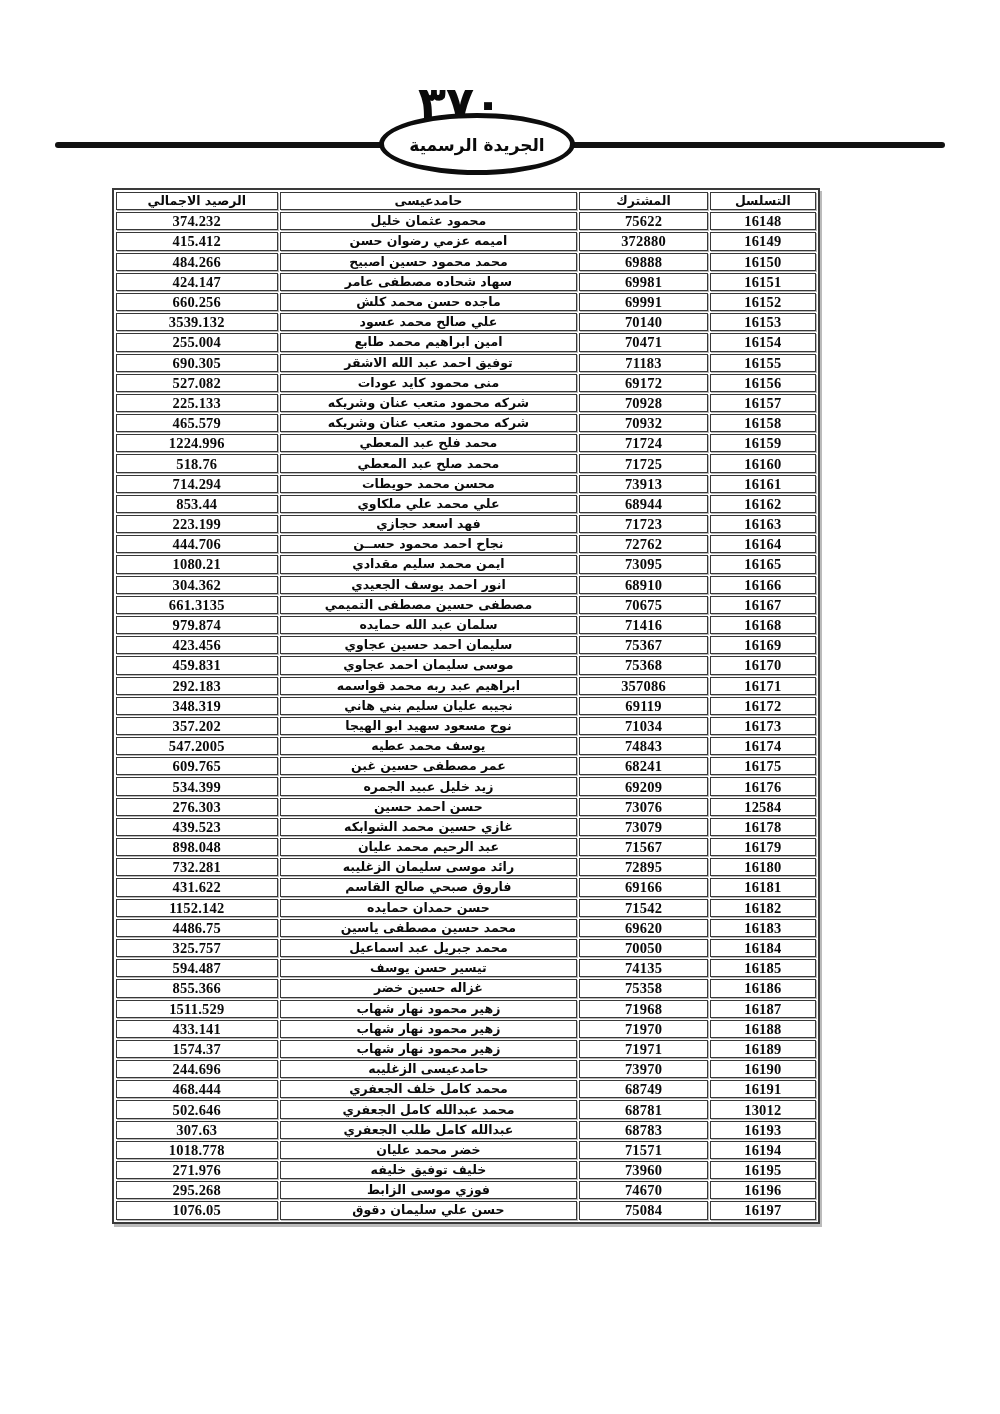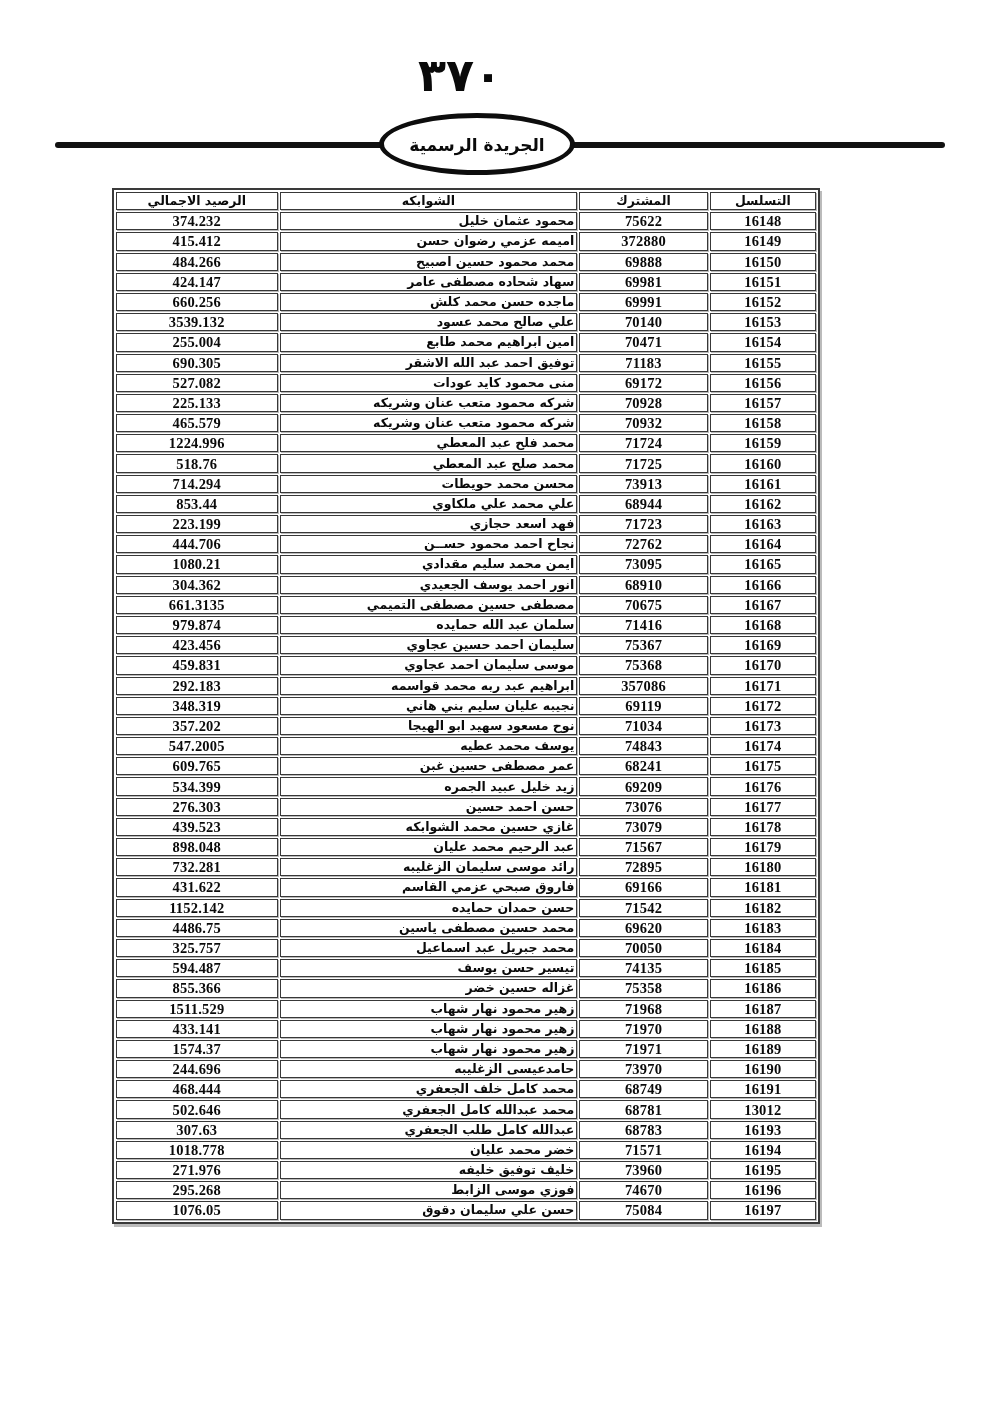--- a/index.html
+++ b/index.html
@@ -6,21 +6,21 @@
   .page{
     position:relative;
     width:1000px;height:1414px;
     background:#ffffff;
     overflow:hidden;
     font-family:"DejaVu Sans",sans-serif;
   }
   
   .page-number{
     position:absolute;
-    top:52px;left:0;right:80px;
+    top:80px;left:0;right:80px;
     text-align:center;
     font-size:46px;font-weight:bold;color:#0a0a0a;
     line-height:1;
     font-family:"DejaVu Sans",sans-serif;
   }
   
   .rule{
     position:absolute;
     top:142px;left:55px;
     width:890px;height:6px;
@@ -72,21 +72,20 @@
     white-space:nowrap;
   }
   .records th{
     font-family:"DejaVu Sans",sans-serif;
     font-size:12.5px;
     margin-left:44px;
   }
   .records td.col-name{
     font-family:"DejaVu Sans",sans-serif;
     font-size:12.5px;
-    text-align:right;
   }
   .records td.col-serial,
   .records td.col-subscriber,
   .records td.col-balance{
     font-family:"Liberation Serif",serif;
     font-size:14.5px;
     letter-spacing:0.2px;
   }
   col.c-serial{width:106px;}
   col.c-subscriber{width:128px;}
@@ -111,21 +110,21 @@
       <colgroup>
         <col class="c-serial">
         <col class="c-subscriber">
         <col class="c-name">
         <col class="c-balance">
       </colgroup>
       <thead>
         <tr>
           <th>التسلسل</th>
           <th>المشترك</th>
-          <th>الشوابكه</th>
+          <th>حامدعيسى</th>
           <th>الرصيد الاجمالي</th>
         </tr>
       </thead>
       <tbody>
           <tr>
             <td class="col-serial">16148</td>
             <td class="col-subscriber">75622</td>
             <td class="col-name">محمود عثمان خليل</td>
             <td class="col-balance">374.232</td>
           </tr>
@@ -291,21 +290,21 @@
             <td class="col-name">عمر مصطفى حسين غبن</td>
             <td class="col-balance">609.765</td>
           </tr>
           <tr>
             <td class="col-serial">16176</td>
             <td class="col-subscriber">69209</td>
             <td class="col-name">زيد خليل عبيد الجمره</td>
             <td class="col-balance">534.399</td>
           </tr>
           <tr>
-            <td class="col-serial">16177</td>
+            <td class="col-serial">12584</td>
             <td class="col-subscriber">73076</td>
             <td class="col-name">حسن احمد حسين</td>
             <td class="col-balance">276.303</td>
           </tr>
           <tr>
             <td class="col-serial">16178</td>
             <td class="col-subscriber">73079</td>
             <td class="col-name">غازي حسين محمد الشوابكه</td>
             <td class="col-balance">439.523</td>
           </tr>
@@ -317,21 +316,21 @@
           </tr>
           <tr>
             <td class="col-serial">16180</td>
             <td class="col-subscriber">72895</td>
             <td class="col-name">رائد موسى سليمان الزغليبه</td>
             <td class="col-balance">732.281</td>
           </tr>
           <tr>
             <td class="col-serial">16181</td>
             <td class="col-subscriber">69166</td>
-            <td class="col-name">فاروق صبحي عزمي القاسم</td>
+            <td class="col-name">فاروق صبحي صالح القاسم</td>
             <td class="col-balance">431.622</td>
           </tr>
           <tr>
             <td class="col-serial">16182</td>
             <td class="col-subscriber">71542</td>
             <td class="col-name">حسن حمدان حمايده</td>
             <td class="col-balance">1152.142</td>
           </tr>
           <tr>
             <td class="col-serial">16183</td>

